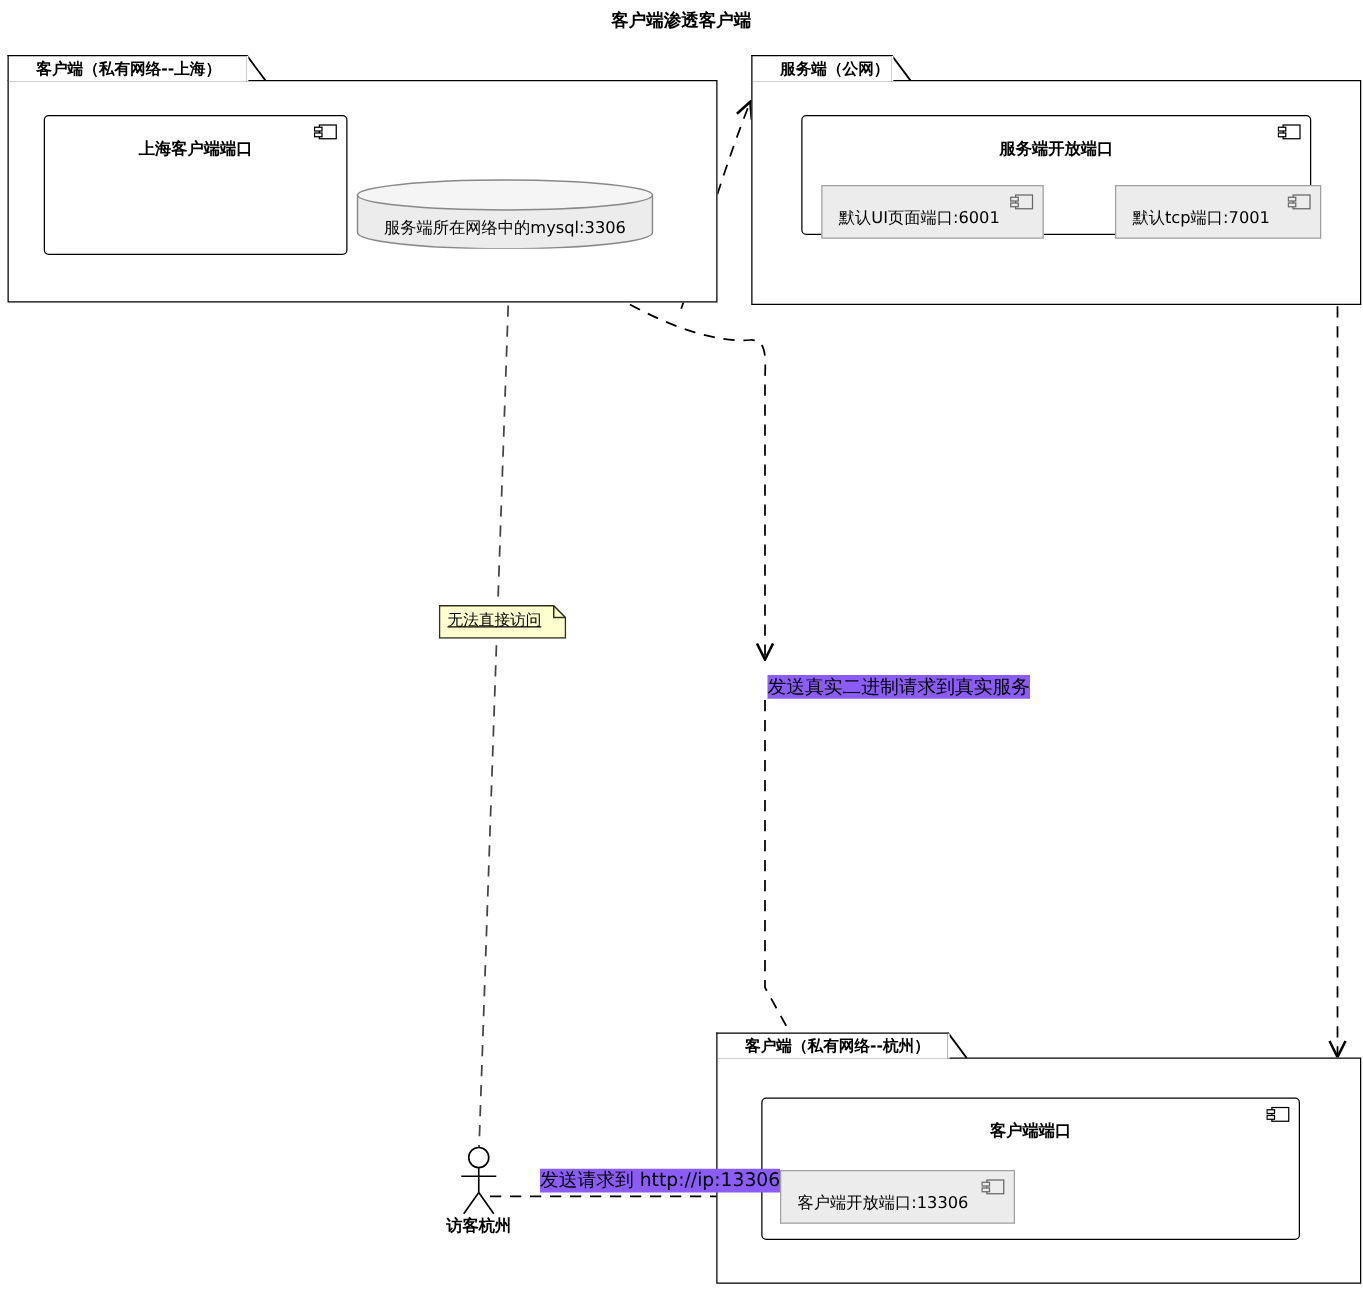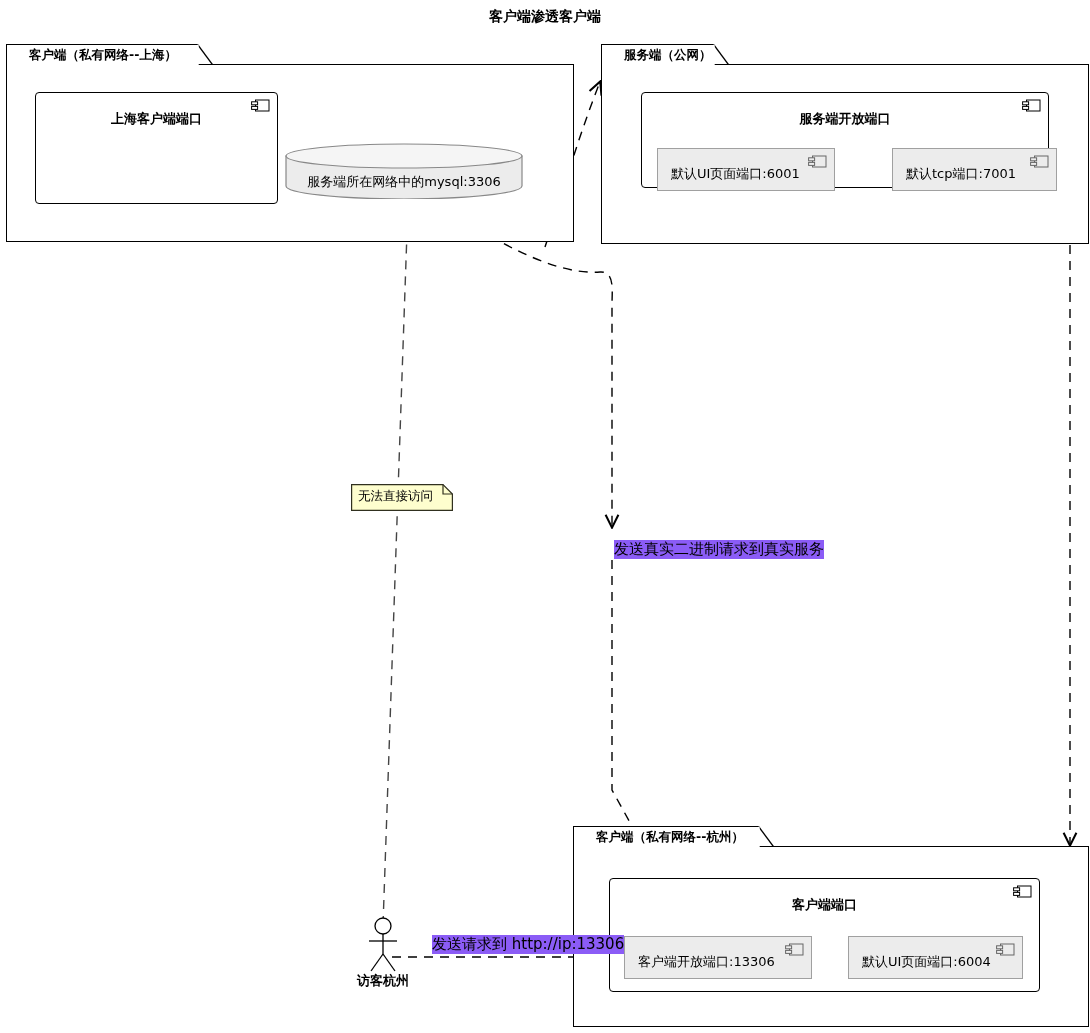--- a/index.html
+++ b/index.html
@@ -143,20 +143,21 @@
     position: absolute;
     z-index: 7;
   }
   .note-label {
     position: absolute;
     left: 7px;
     top: 4px;
     font-size: 12.5px;
     white-space: nowrap;
     color: #000000;
+    text-decoration: underline;
   }
 
   
   .actor {
     position: absolute;
     z-index: 5;
   }
   .actor-label {
     position: absolute;
     left: 50%;
@@ -305,28 +306,20 @@
 
   <div class="component" style="left:624px; top:936px; width:188px; height:43px;">
     <span class="component-label">客户端开放端口:13306</span>
     <svg class="comp-icon" viewBox="0 0 19 13">
       <rect x="4.5" y="1" width="13.5" height="11" fill="#ECECEC" stroke="#666666" stroke-width="1"></rect>
       <rect x="0.6" y="2.8" width="6" height="3" fill="#ECECEC" stroke="#666666" stroke-width="1"></rect>
       <rect x="0.6" y="7.4" width="6" height="3" fill="#ECECEC" stroke="#666666" stroke-width="1"></rect>
     </svg>
   </div>
 
-  <div class="component" style="left:848px; top:936px; width:175px; height:43px;">
-    <span class="component-label">默认UI页面端口:6004</span>
-    <svg class="comp-icon" viewBox="0 0 19 13">
-      <rect x="4.5" y="1" width="13.5" height="11" fill="#ECECEC" stroke="#666666" stroke-width="1"></rect>
-      <rect x="0.6" y="2.8" width="6" height="3" fill="#ECECEC" stroke="#666666" stroke-width="1"></rect>
-      <rect x="0.6" y="7.4" width="6" height="3" fill="#ECECEC" stroke="#666666" stroke-width="1"></rect>
-    </svg>
-  </div>
 
   <div class="actor" style="left:358px; top:916px; width:50px; height:80px;">
     <svg width="50" height="58" viewBox="0 0 50 58">
       <circle cx="25" cy="10" r="8" fill="#FFFFFF" stroke="#000000" stroke-width="1.3"></circle>
       <line x1="25" y1="18" x2="25" y2="38" stroke="#000000" stroke-width="1.3"></line>
       <line x1="11" y1="25" x2="39" y2="25" stroke="#000000" stroke-width="1.3"></line>
       <line x1="25" y1="38" x2="13" y2="55" stroke="#000000" stroke-width="1.3"></line>
       <line x1="25" y1="38" x2="37" y2="55" stroke="#000000" stroke-width="1.3"></line>
     </svg>
     <div class="actor-label">访客杭州</div>

